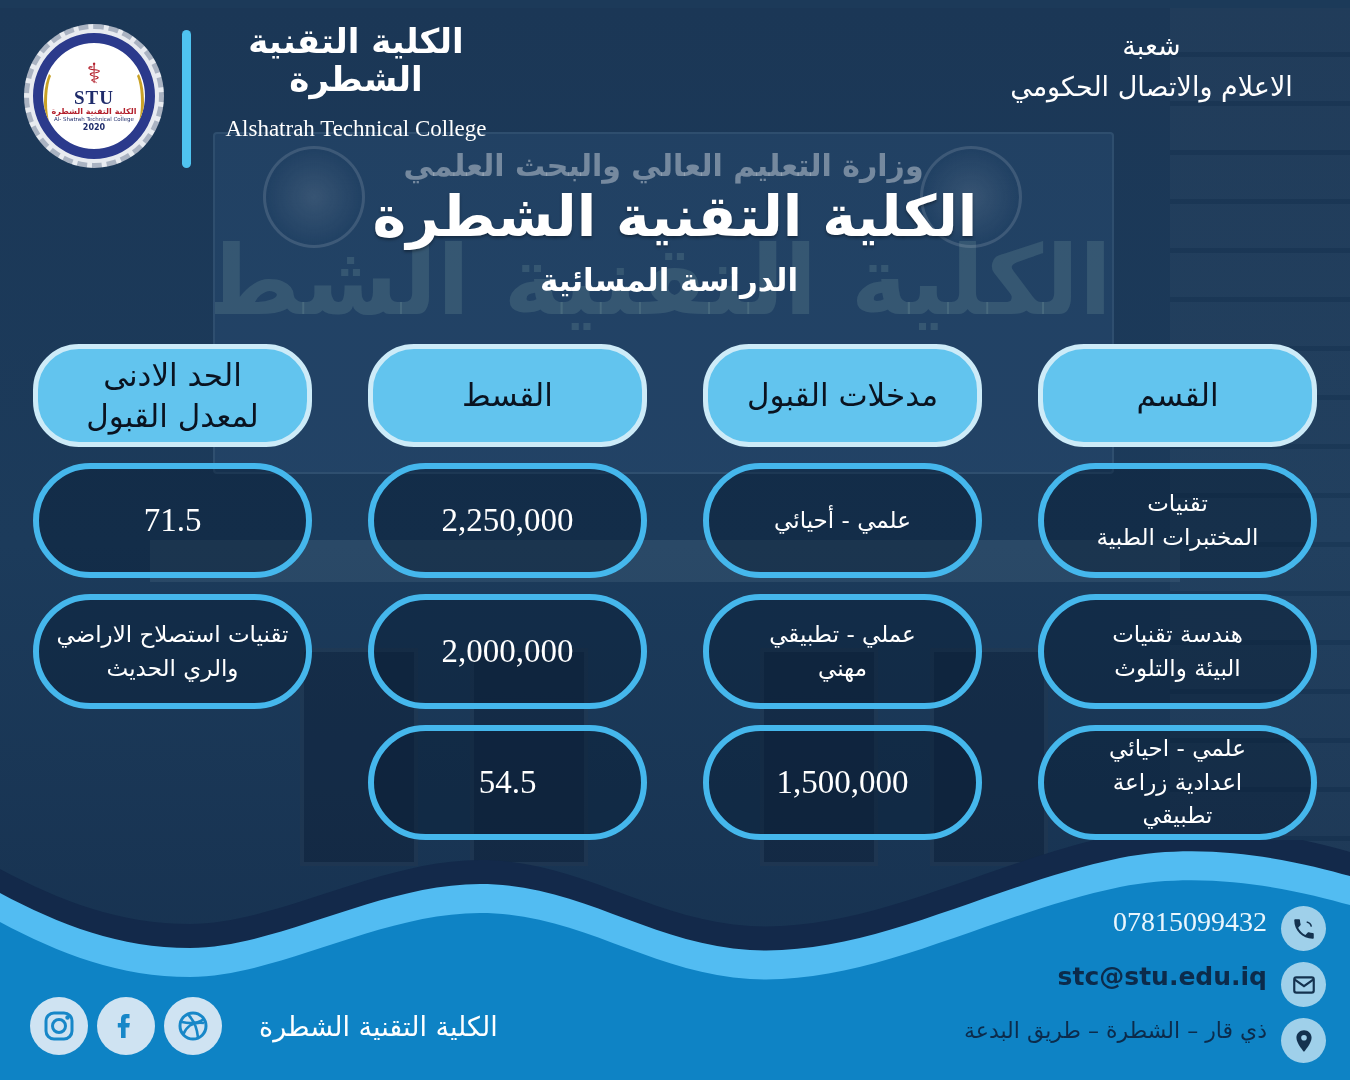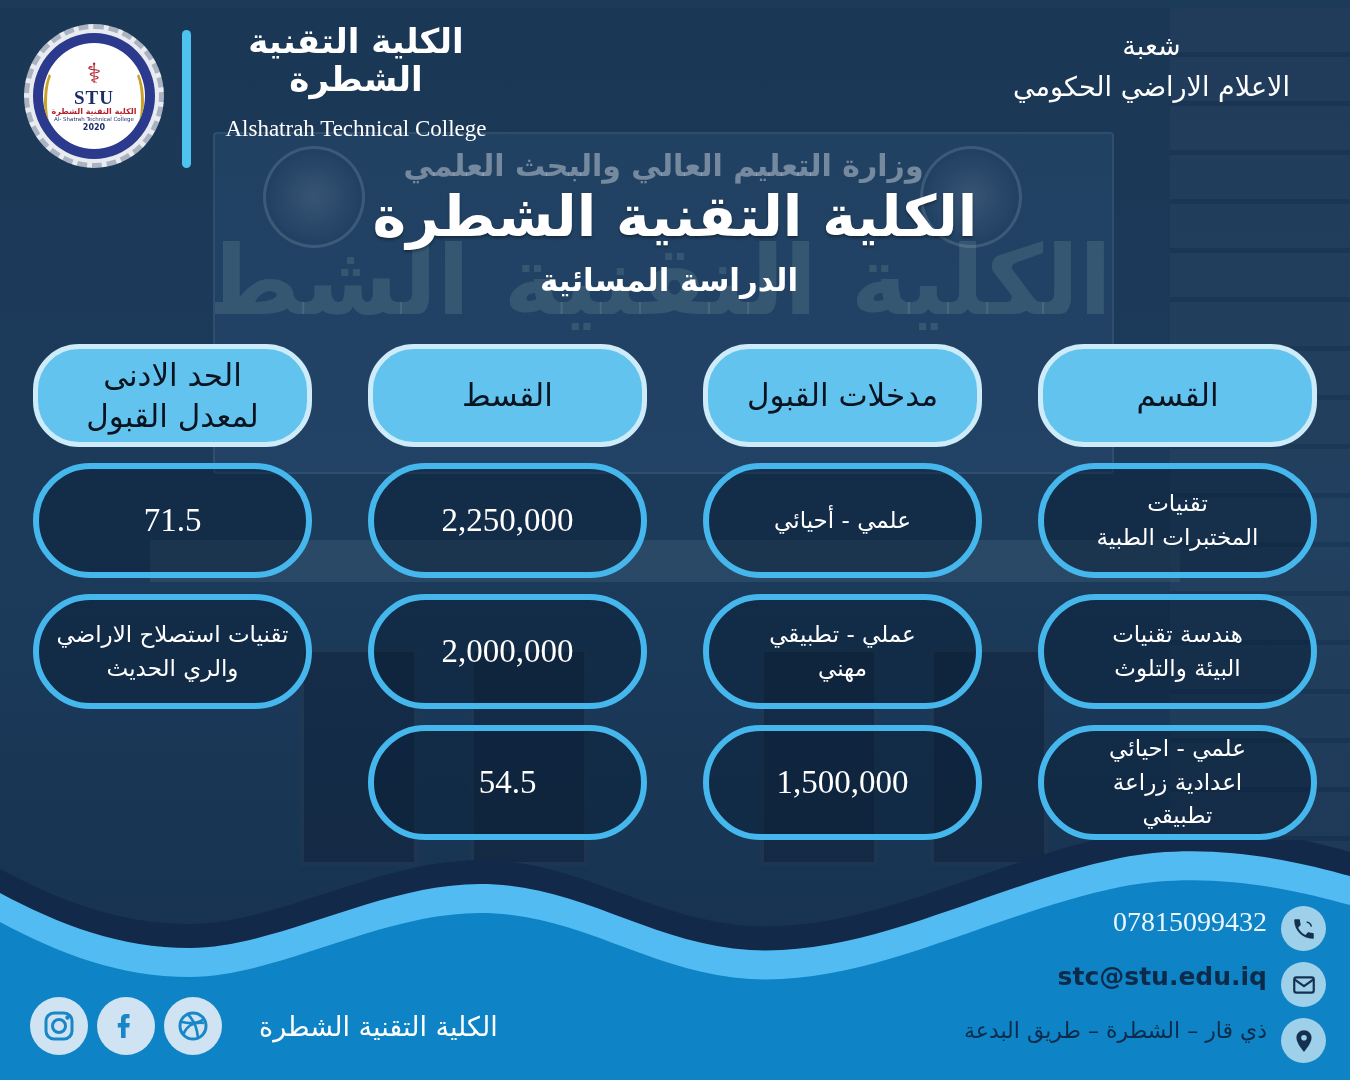--- a/index.html
+++ b/index.html
@@ -114,21 +114,21 @@
         <div class="logo-ar">الكلية التقنية الشطرة</div>
         <div class="logo-en">Al- Shatrah Technical College</div>
         <div class="logo-year">2020</div>
       </div>
     </div>
   </div>
   <div class="accent-bar"></div>
   <div class="brand-callig">الكلية التقنية الشطرة</div>
   <div class="brand-en">Alshatrah Technical College</div>
   <div class="division">شعبة
-الاعلام الاراضي الحكومي</div>
+الاعلام والاتصال الحكومي</div>
 
   <div class="main-title">الكلية التقنية الشطرة</div>
   <div class="main-subtitle">الدراسة المسائية</div>
 
   <div class="table">
     <div class="hcell">القسم</div>
     <div class="hcell">مدخلات القبول</div>
     <div class="hcell">القسط</div>
     <div class="hcell">الحد الادنى
 لمعدل القبول</div>

